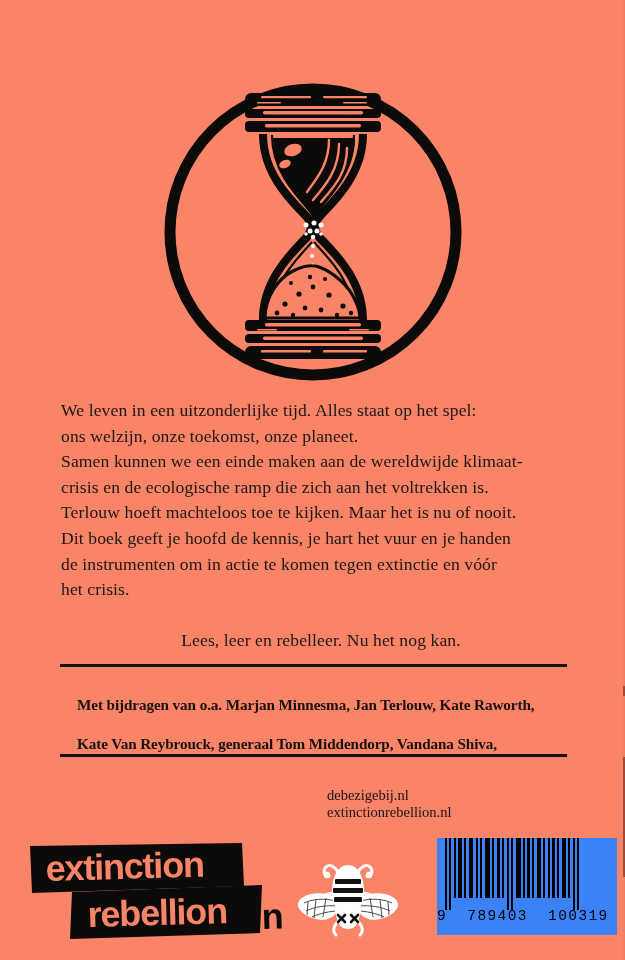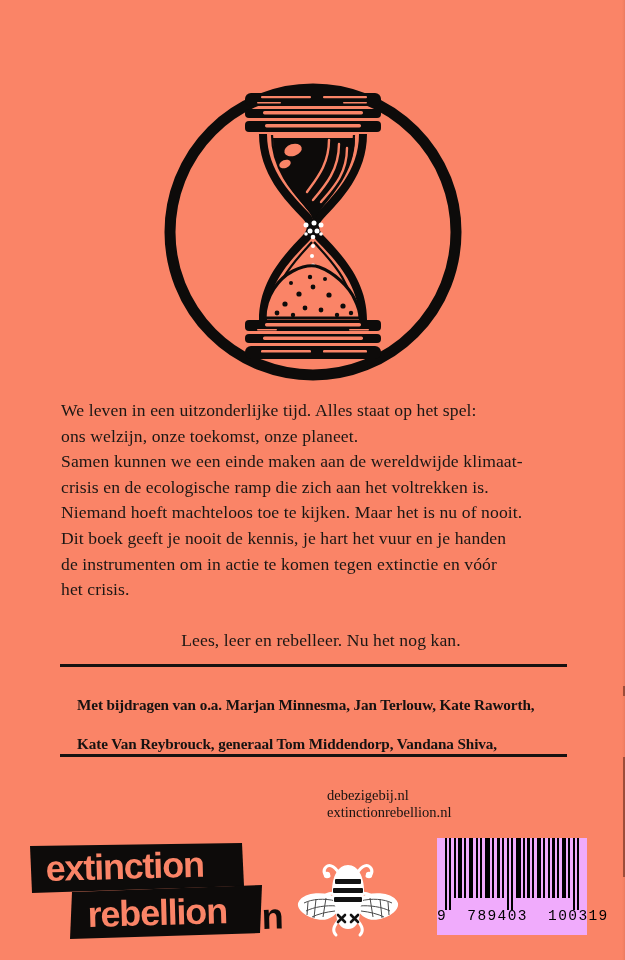--- a/index.html
+++ b/index.html
@@ -94,23 +94,23 @@
     font-size: 14.5px;
     line-height: 17px;
   }
   .urls div { white-space: nowrap; }
 
   
   .barcode-box {
     position: absolute;
     left: 437px;
     top: 838px;
-    width: 150px;
+    width: 180px;
     height: 97px;
-    background: #f0abfc;
+    background: #3b82f6;
     padding: 0;
   }
   .barcode-bars {
     position: absolute;
     left: 8px;
     top: 0px;
     width: 134px;
     height: 72px;
   }
   .barcode-bars span {
@@ -263,22 +263,22 @@
         <rect x="190" y="261" width="24" height="1.6" rx=".8"></rect>
       </g>
     </svg>
   </div>
 
   <div class="blurb">
     <p>We leven in een uitzonderlijke tijd. Alles staat op het spel:</p>
     <p>ons welzijn, onze toekomst, onze planeet.</p>
     <p>Samen kunnen we een einde maken aan de wereldwijde klimaat-</p>
     <p>crisis en de ecologische ramp die zich aan het voltrekken is.</p>
-    <p>Niemand hoeft machteloos toe te kijken. Maar het is nu of nooit.</p>
-    <p>Dit boek geeft je nooit de kennis, je hart het vuur en je handen</p>
+    <p>Terlouw hoeft machteloos toe te kijken. Maar het is nu of nooit.</p>
+    <p>Dit boek geeft je hoofd de kennis, je hart het vuur en je handen</p>
     <p>de instrumenten om in actie te komen tegen extinctie en vóór</p>
     <p>het crisis.</p>
     <p class="gap">Lees, leer en rebelleer. Nu het nog kan.</p>
   </div>
 
   <div class="rule top"></div>
   <div class="contributors">
     <p>Met bijdragen van o.a. Marjan Minnesma, Jan Terlouw, Kate Raworth,</p>
     <p>Kate Van Reybrouck, generaal Tom Middendorp, Vandana Shiva,</p>
   </div>

